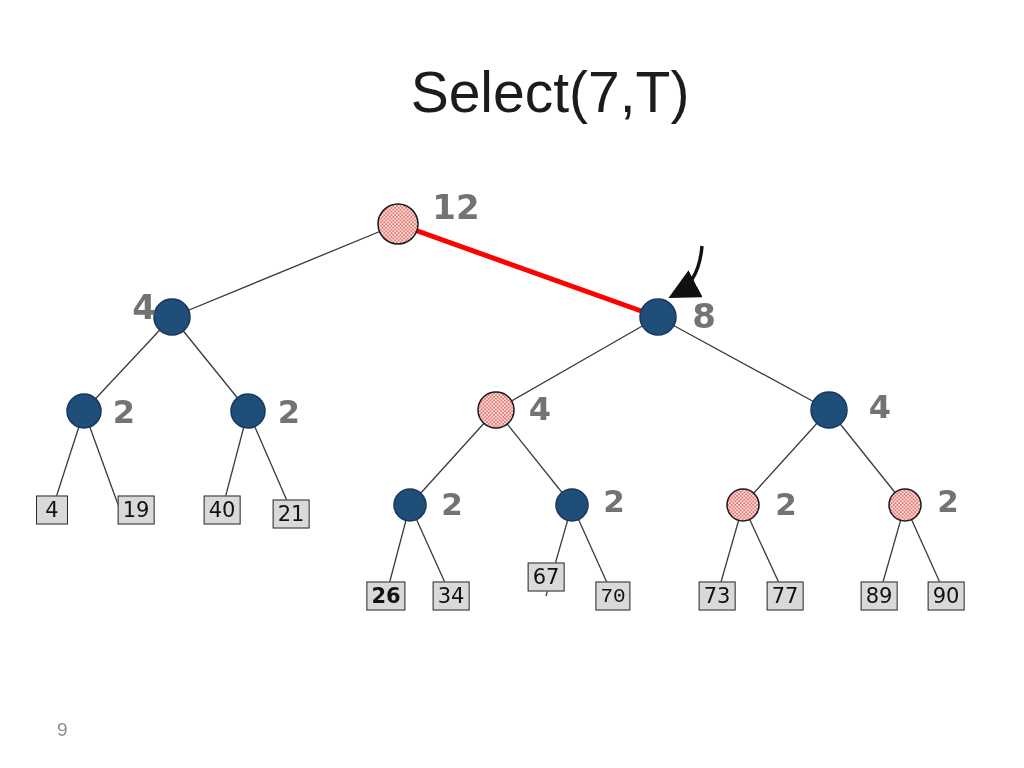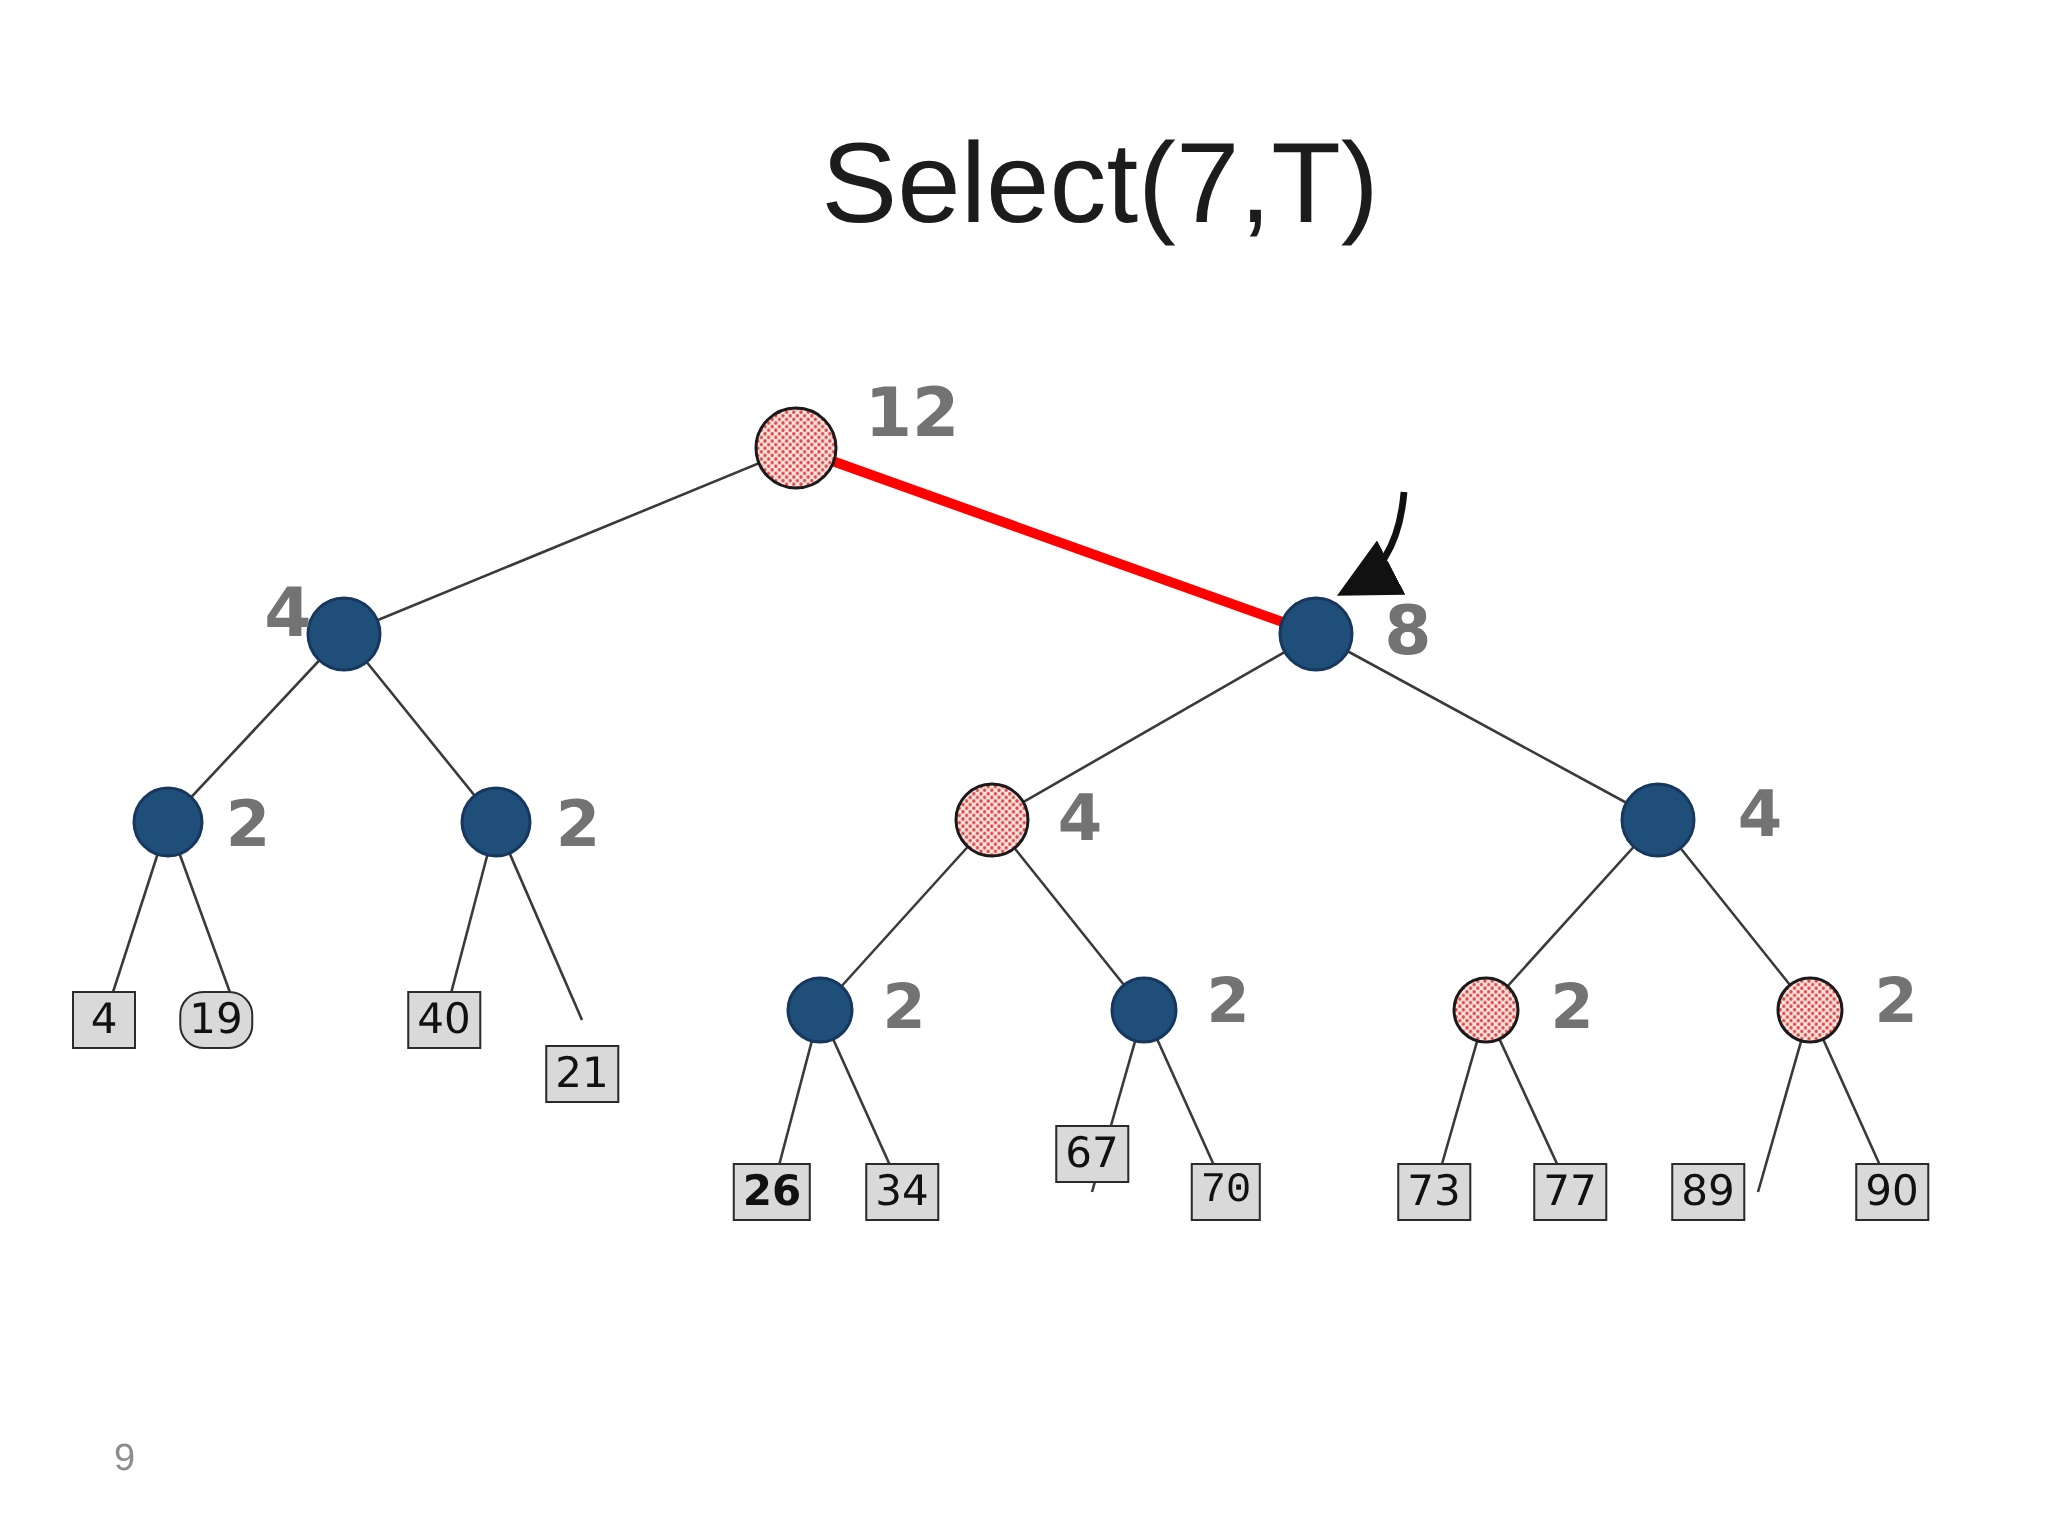--- a/index.html
+++ b/index.html
@@ -85,28 +85,28 @@
       <div class="node-label" style="left: 704px; top: 316px; font-size: 34px;">8</div>
       <div class="node-label" style="left: 124px; top: 412px; font-size: 32px;">2</div>
       <div class="node-label" style="left: 289px; top: 412px; font-size: 32px;">2</div>
       <div class="node-label" style="left: 540px; top: 409px; font-size: 32px;">4</div>
       <div class="node-label" style="left: 880px; top: 407px; font-size: 32px;">4</div>
       <div class="node-label" style="left: 452px; top: 504px; font-size: 31px;">2</div>
       <div class="node-label" style="left: 614px; top: 501px; font-size: 31px;">2</div>
       <div class="node-label" style="left: 786px; top: 504px; font-size: 31px;">2</div>
       <div class="node-label" style="left: 948px; top: 501px; font-size: 31px;">2</div>
       <div class="leaf" style="left: 52px; top: 510px;">4</div>
-      <div class="leaf" style="left: 108px; top: 510px; border-radius: 12px;">19</div>
+      <div class="leaf" style="left: 136px; top: 510px;">19</div>
       <div class="leaf" style="left: 222px; top: 510px;">40</div>
-      <div class="leaf" style="left: 291px; top: 537px; text-align: right;">21</div>
+      <div class="leaf" style="left: 291px; top: 514px; text-align: right;">21</div>
       <div class="leaf" style="left: 386px; top: 596px; font-weight: bold;">26</div>
       <div class="leaf" style="left: 451px; top: 596px;">34</div>
       <div class="leaf" style="left: 546px; top: 577px;">67</div>
       <div class="leaf" style="left: 613px; top: 596px; font-family: Liberation Mono, monospace;">70</div>
       <div class="leaf" style="left: 717px; top: 596px;">73</div>
       <div class="leaf" style="left: 785px; top: 596px;">77</div>
-      <div class="leaf" style="left: 854px; top: 596px; text-align: right;">89</div>
+      <div class="leaf" style="left: 879px; top: 596px; text-align: right;">89</div>
       <div class="leaf" style="left: 946px; top: 596px;">90</div>
     </div>
 
 
   <div class="page-number">9</div>
 </div>
 
 </body></html>

